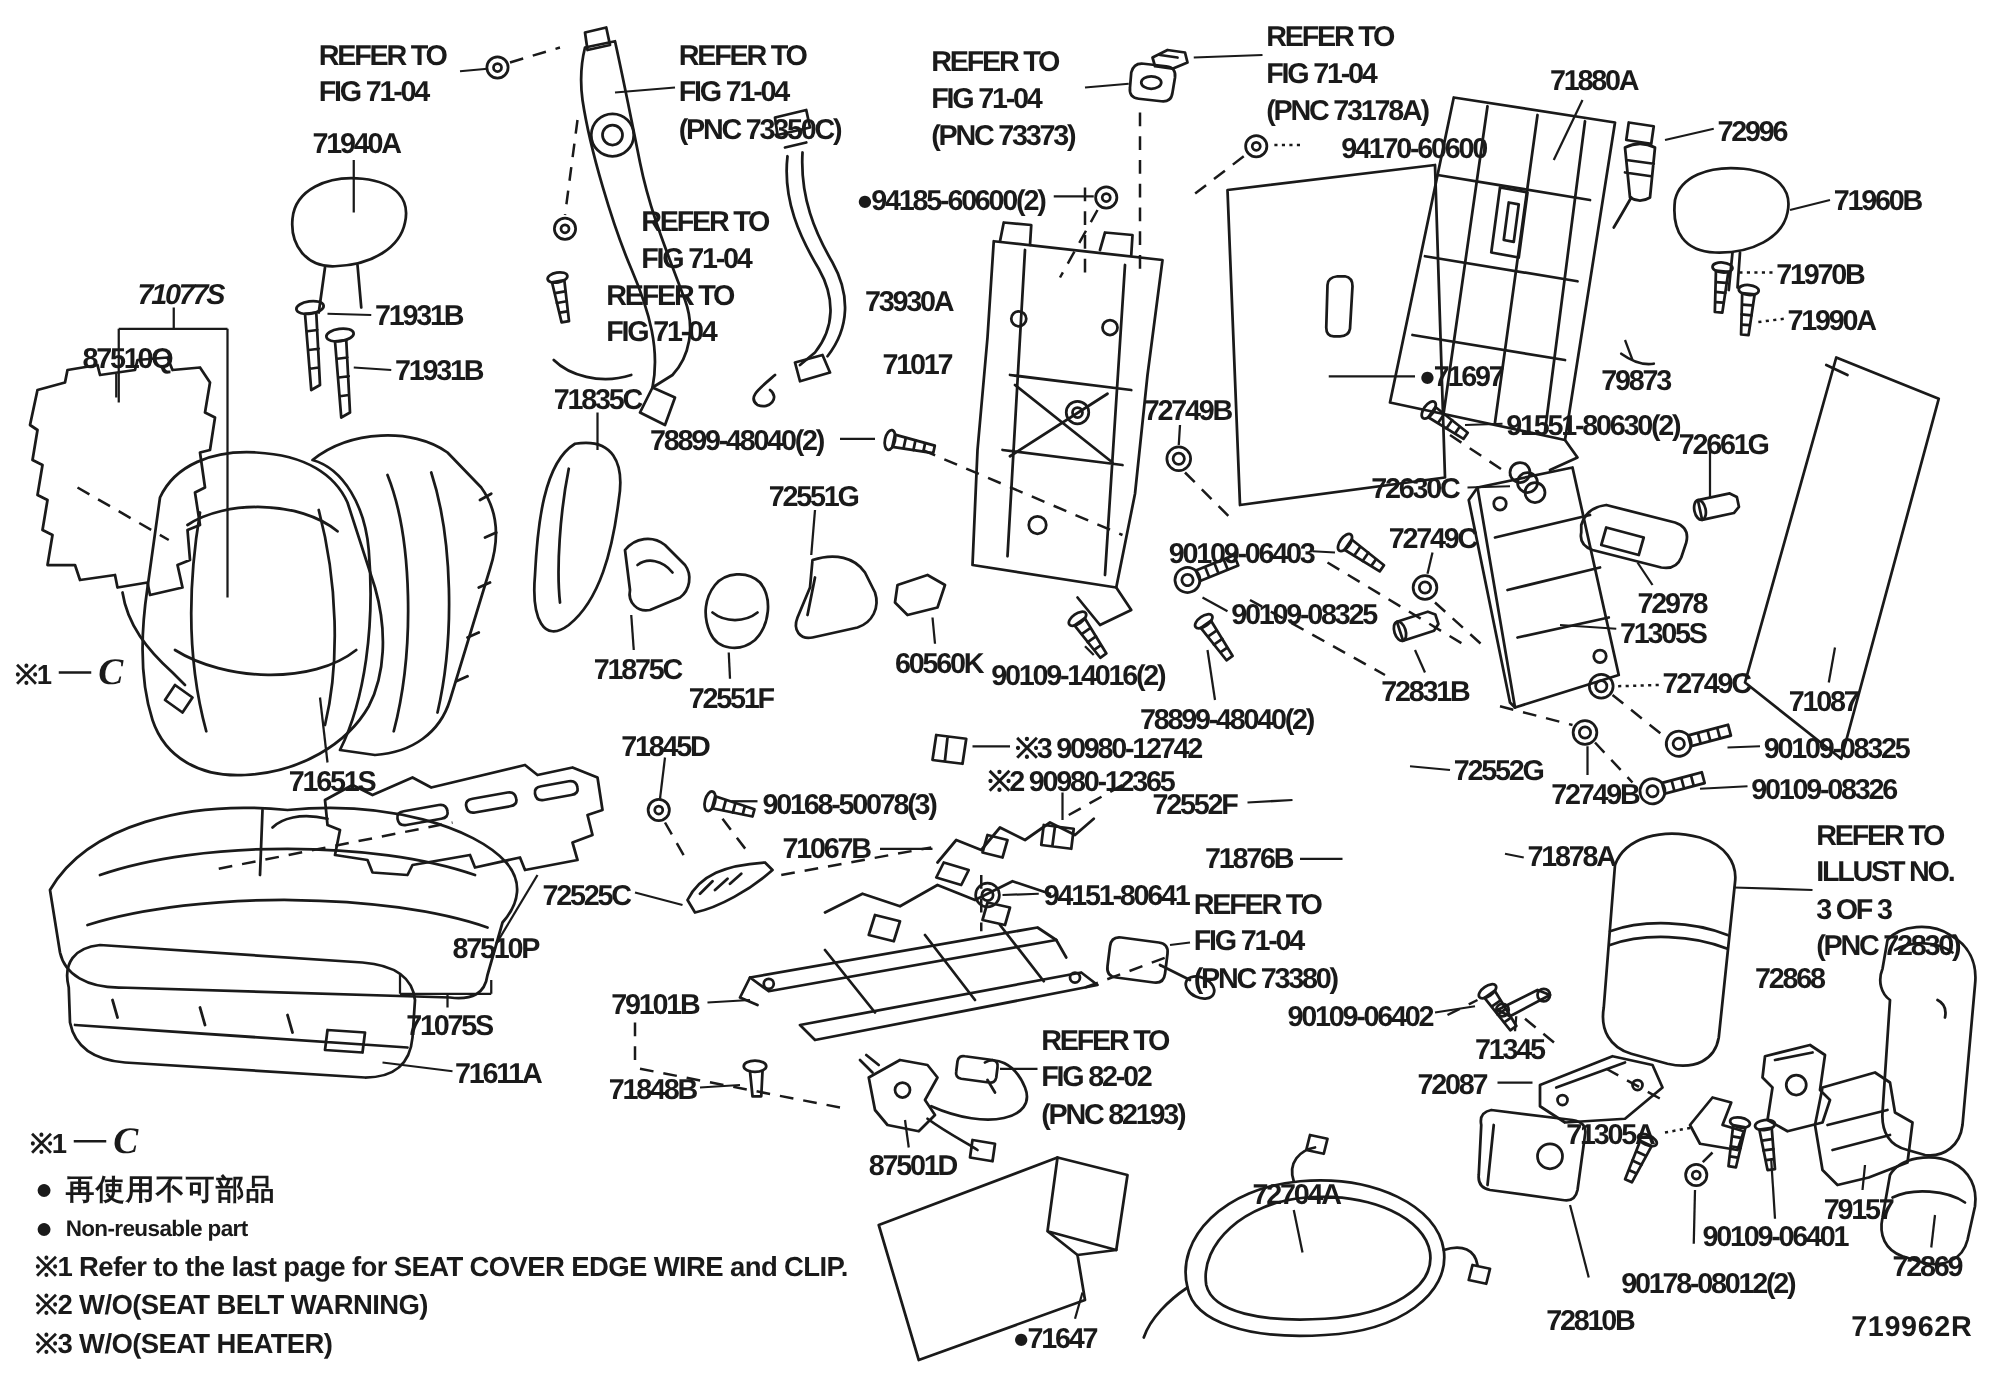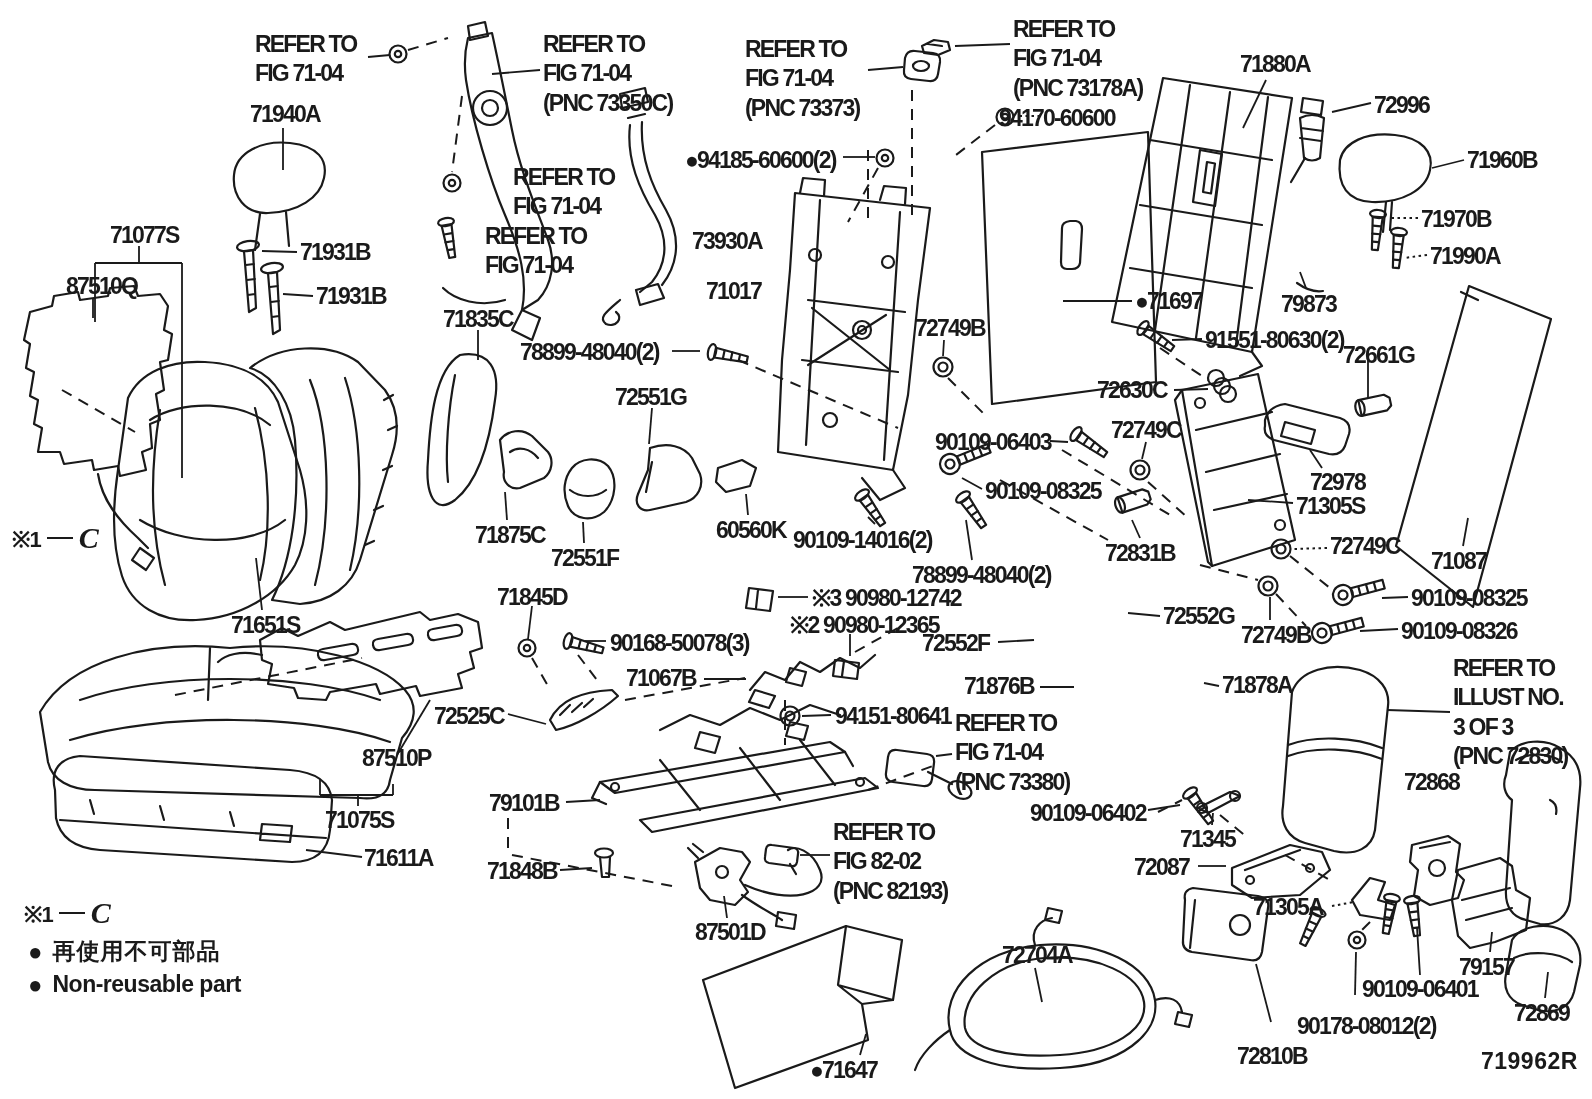--- a/index.html
+++ b/index.html
@@ -10,21 +10,21 @@
        letter-spacing:-1.8px;white-space:pre-line;color:#1a1a1a;}
   .note-c{position:absolute;display:flex;align-items:center;gap:6px;font-weight:bold;
           font-size:22px;letter-spacing:-1px;color:#1a1a1a;}
   .note-c .dash{width:26px;height:0;border-top:2.4px solid #1a1a1a;}
   .note-c .cursive{font-family:"Liberation Serif",serif;font-style:italic;
                    font-size:30px;font-weight:bold;line-height:1;}
   #legend{position:absolute;left:28px;top:936px;font-weight:bold;color:#1a1a1a;}
   #legend .row{display:flex;align-items:center;gap:10px;margin-bottom:4px;}
   #legend .bullet{font-size:24px;line-height:1;}
   .jp{font-size:23px;letter-spacing:1px;}
-  .en{font-size:23px;letter-spacing:-0.5px;}
+  .en{font-size:18px;letter-spacing:-0.5px;}
   .notes{font-size:22px;letter-spacing:-0.5px;line-height:1.2;margin-top:6px;}
   .notes div{margin-bottom:4px;}
   #figid{position:absolute;left:1481px;top:1048px;font-weight:bold;font-size:23px;
          letter-spacing:0.5px;color:#1a1a1a;}
 </style>
 </head>
 <body>
 
 <div id="stage">
 
@@ -447,36 +447,36 @@
       <div class="lbl" style="left: 250px; top: 100px;">71940A</div>
       <div class="lbl" style="left: 543px; top: 30px;">REFER TO
 FIG 71-04
 (PNC 73350C)</div>
       <div class="lbl" style="left: 745px; top: 35px;">REFER TO
 FIG 71-04
 (PNC 73373)</div>
       <div class="lbl" style="left: 1013px; top: 15px;">REFER TO
 FIG 71-04
 (PNC 73178A)</div>
-      <div class="lbl" style="left: 999px; top: 104px;">94170-60600</div>
+      <div class="lbl" style="left: 1073px; top: 104px;">94170-60600</div>
       <div class="lbl" style="left: 685px; top: 146px;">●94185-60600(2)</div>
       <div class="lbl" style="left: 1240px; top: 50px;">71880A</div>
       <div class="lbl" style="left: 1374px; top: 91px;">72996</div>
       <div class="lbl" style="left: 1467px; top: 146px;">71960B</div>
       <div class="lbl" style="left: 1421px; top: 205px;">71970B</div>
       <div class="lbl" style="left: 1430px; top: 242px;">71990A</div>
       <div class="lbl" style="left: 1281px; top: 247px; margin-top: 43px;">79873</div>
       <div class="lbl" style="left: 513px; top: 163px;">REFER TO
 FIG 71-04</div>
       <div class="lbl" style="left: 485px; top: 222px;">REFER TO
 FIG 71-04</div>
       <div class="lbl" style="left: 692px; top: 227px;">73930A</div>
       <div class="lbl" style="left: 706px; top: 277px;">71017</div>
       <div class="lbl" style="left: 1135px; top: 287px;">●71697</div>
-      <div class="lbl" style="left: 110px; top: 221px;">71077S</div>
+      <div class="lbl" style="left: 110px; top: 221px; font-style: italic;">71077S</div>
       <div class="lbl" style="left: 66px; top: 272px;">87510Q</div>
       <div class="lbl" style="left: 300px; top: 238px;">71931B</div>
       <div class="lbl" style="left: 316px; top: 282px;">71931B</div>
       <div class="lbl" style="left: 443px; top: 305px;">71835C</div>
       <div class="lbl" style="left: 520px; top: 338px;">78899-48040(2)</div>
       <div class="lbl" style="left: 915px; top: 314px;">72749B</div>
       <div class="lbl" style="left: 1205px; top: 326px;">91551-80630(2)</div>
       <div class="lbl" style="left: 1343px; top: 341px;">72661G</div>
       <div class="lbl" style="left: 1097px; top: 376px;">72630C</div>
       <div class="lbl" style="left: 615px; top: 383px;">72551G</div>
@@ -550,16 +550,21 @@
 
   <div id="legend">
     <div class="row">
       <span class="bullet">●</span>
       <span class="jp">再使用不可部品</span>
     </div>
     <div class="row">
       <span class="bullet">●</span>
       <span class="en">Non-reusable part</span>
     </div>
+    <div class="notes">
+      <div>※1  Refer to the last page for SEAT COVER EDGE WIRE and CLIP.</div>
+      <div>※2  W/O(SEAT BELT WARNING)</div>
+      <div>※3  W/O(SEAT HEATER)</div>
+    </div>
   </div>
 
   <div id="figid">719962R</div>
 </div>
 
 </body></html>

